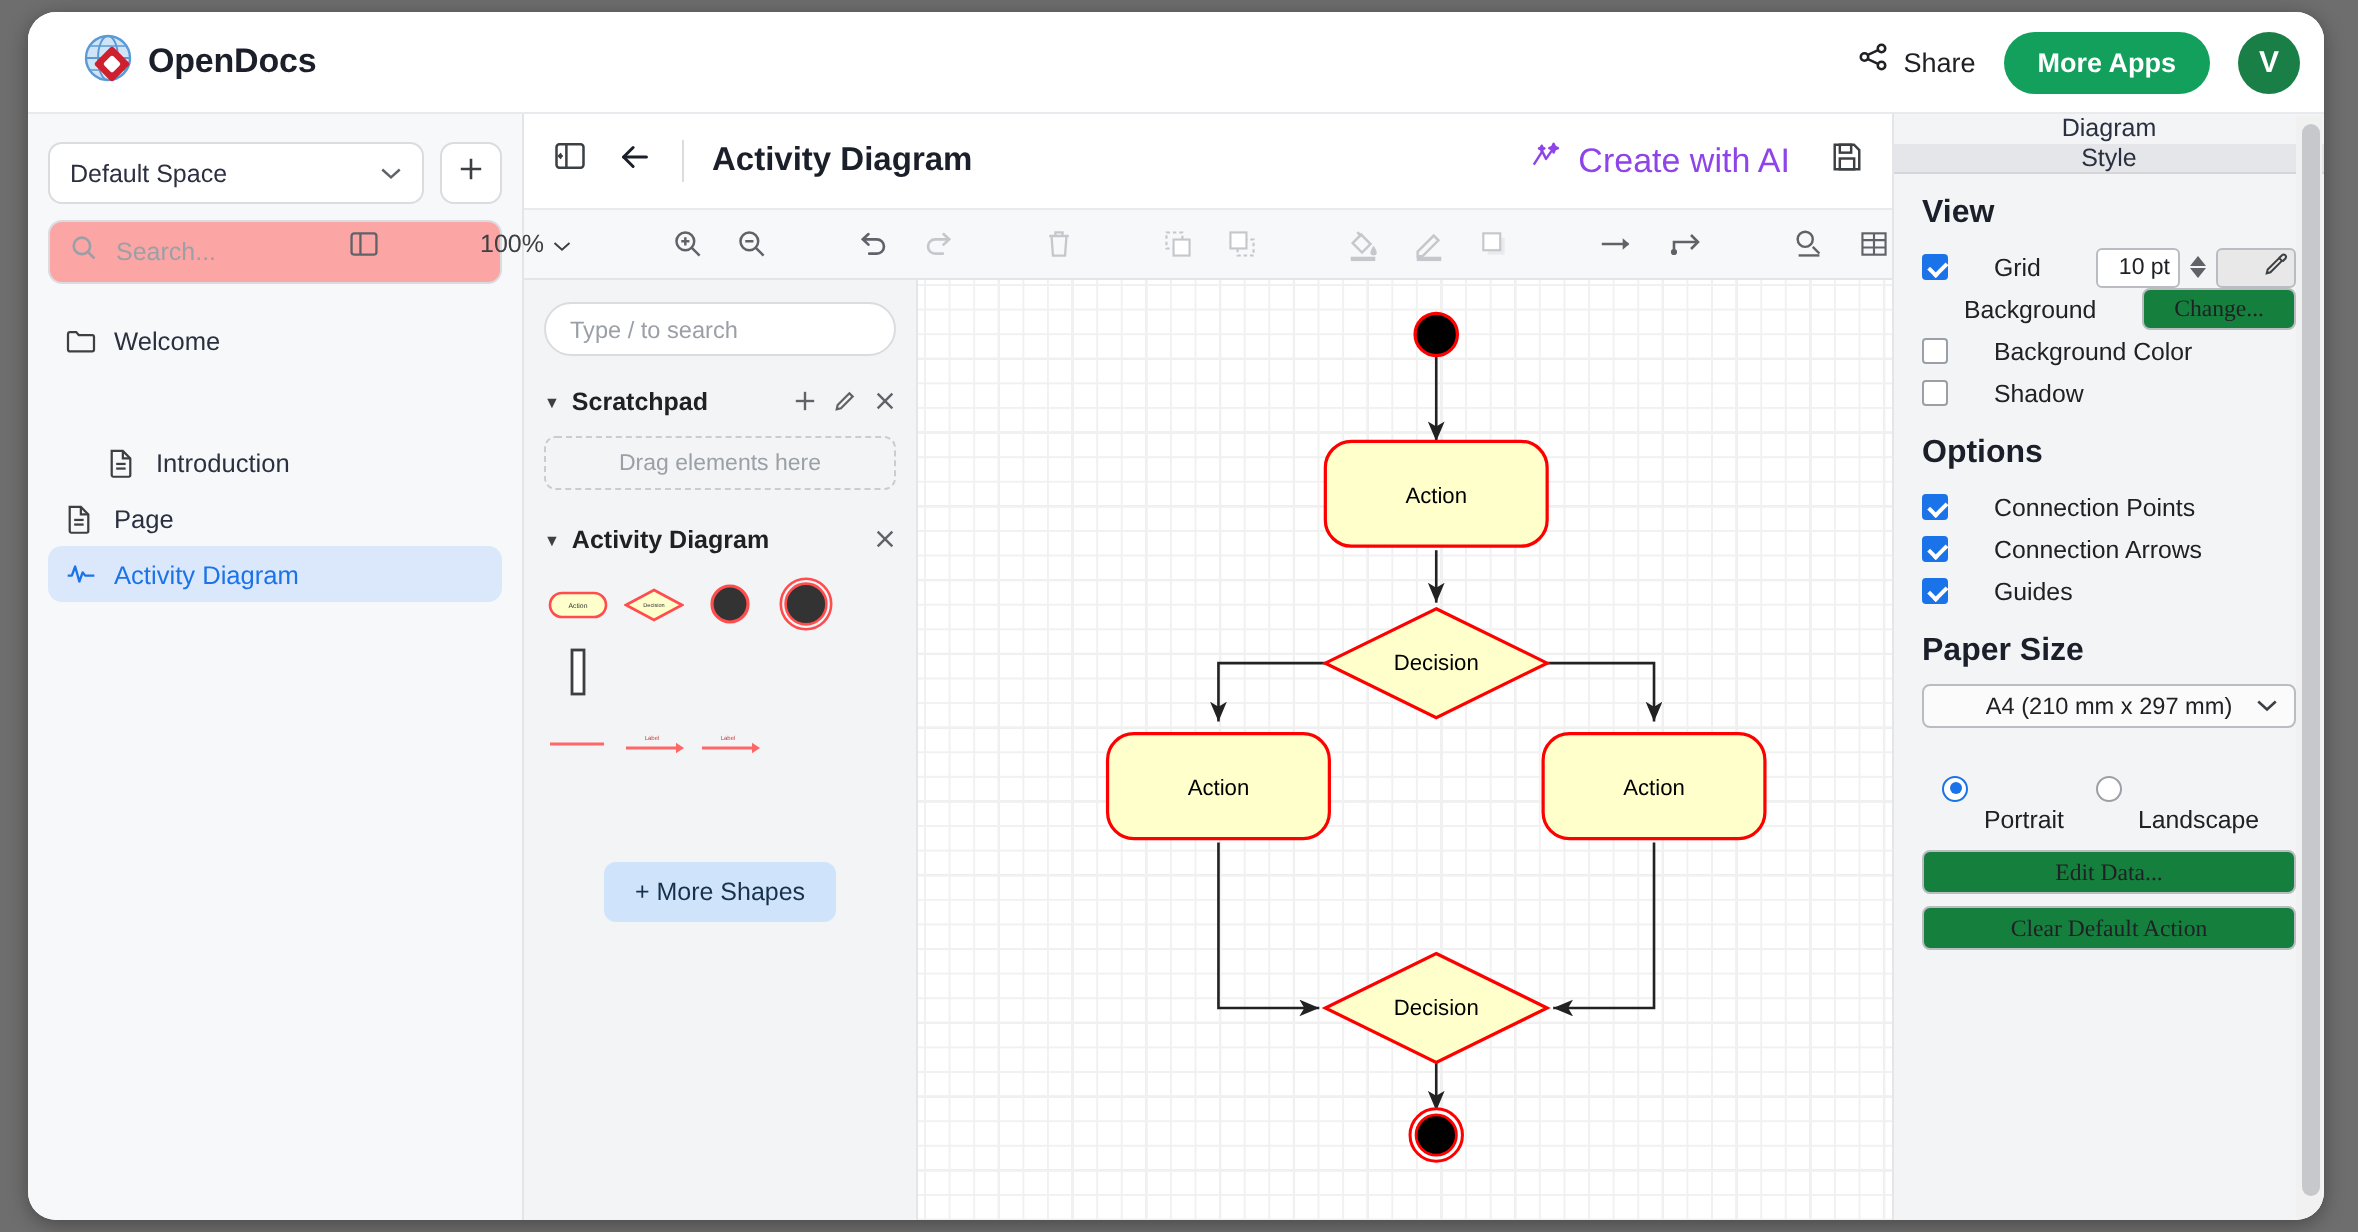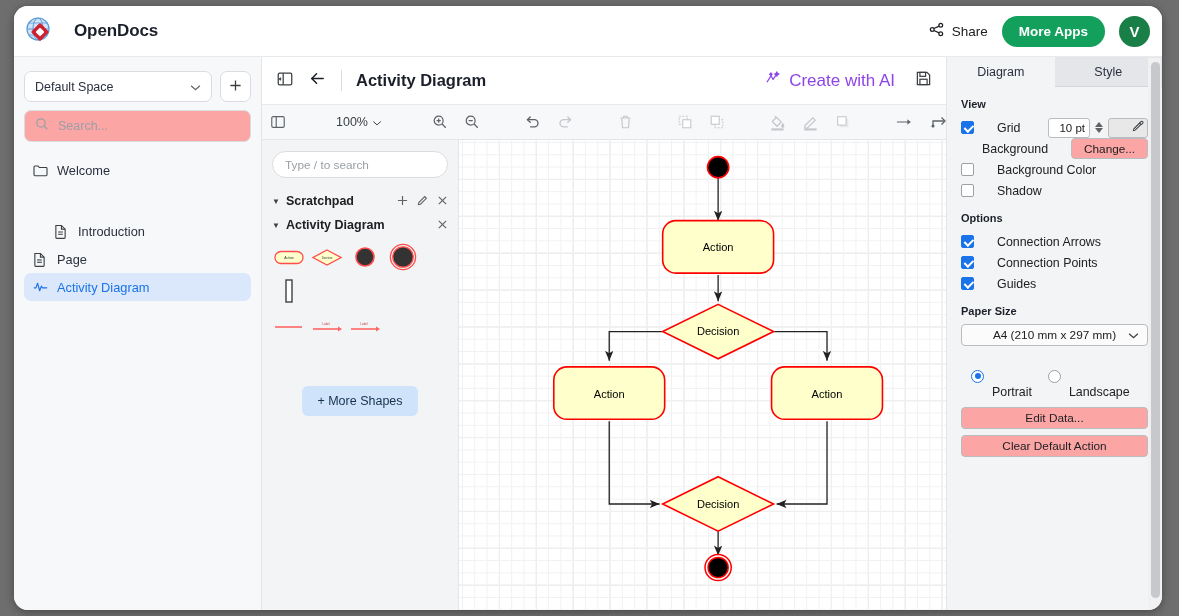--- a/index.html
+++ b/index.html
@@ -17,21 +17,21 @@
     overflow: hidden;
     box-shadow: 0 2px 10px rgba(0,0,0,0.35);
   }
   
   .topbar {
     position: relative; height: 51px; width: 100%;
     background: #ffffff;
     border-bottom: 1px solid #e8eaed;
     display: flex; align-items: center;
   }
-  .brand { display: flex; align-items: center; gap: 20px; padding-left: 10px; }
+  .brand { display: flex; align-items: center; gap: 4px; padding-left: 26px; }
   .logo { width: 30px; height: 30px; position: relative; }
   .brand-name {
     font-size: 17px; font-weight: bold; color: #1b1f2a; letter-spacing: -0.1px;
   }
   .topbar-right {
     margin-left: auto; display: flex; align-items: center; gap: 14px; padding-right: 12px;
   }
   .share-btn { display: flex; align-items: center; gap: 7px; cursor: pointer; }
   .share-label { font-size: 13.5px; color: #202124; }
   .more-apps {
@@ -126,21 +126,21 @@
   }
   .doc-title { font-size: 16.5px; font-weight: bold; color: #1b1f2a; }
   .vdiv { width: 1px; height: 21px; background: #dadce0; }
   .doc-header-right { margin-left: auto; display: flex; align-items: center; gap: 20px; }
   .create-ai {
     display: flex; align-items: center; gap: 7px; color: #8e44e8;
     font-size: 17px; cursor: pointer;
   }
   .toolbar {
     height: 35px; background: #f7f8fa; border-bottom: 1px solid #e3e5e9;
-    display: flex; align-items: center; padding: 0 8px; gap: 16px;
+    display: flex; align-items: center; padding: 0 8px; gap: 16px; justify-content: center;
   }
   .tb-btn {
     width: 30px; height: 26px; display: flex; align-items: center; justify-content: center;
     cursor: pointer; color: #5f6368; border-radius: 4px;
   }
   .tb-btn.dis { color: #c4c7cc; }
   .tb-sep { width: 1px; height: 19px; background: #dcdee2; margin: 0 6px; }
   .zoom-label {
     font-size: 12.5px; color: #3c4043; display: flex; align-items: center; gap: 4px;
     cursor: pointer; padding: 0 6px;
@@ -158,29 +158,29 @@
       linear-gradient(to bottom, #dfe0e3 1px, transparent 1px);
     background-size: 12.3px 12.3px, 12.3px 12.3px, 36.9px 36.9px, 36.9px 36.9px;
     background-position: 3px 2px, 3px 2px, 3px 2px, 3px 2px;
   }
   .canvas-svg { position: absolute; inset: 0; }
   
   .rightpanel {
     width: 216px; min-width: 216px; background: #f3f4f6;
     border-left: 1px solid #e3e5e9; display: flex; flex-direction: column;
   }
-  .tabs { display: flex; height: 30px; }
+  .tabs { display: flex; height: 30px; flex-direction: column; }
   .tab {
     flex: 1; display: flex; align-items: center; justify-content: center;
     font-size: 12.5px; color: #2b3040; cursor: pointer;
     background: #e4e6e9; border-bottom: 1px solid #d4d6da;
   }
   .tab.active { background: #f3f4f6; border-bottom: 1px solid #f3f4f6; }
   .rp-body { padding: 11px 14px; }
-  .rp-title { font-size: 11px; font-weight: bold; color: #1b1f2a; margin-bottom: 7px; }
+  .rp-title { font-size: 16px; font-weight: bold; color: #1b1f2a; margin-bottom: 7px; }
   .rp-row {
     display: flex; align-items: center; gap: 23px; height: 21px; font-size: 12.4px; color: #202124;
   }
   .cbox {
     width: 13px; height: 13px; border: 1px solid #9aa0a6; border-radius: 2px;
     background: #fff; cursor: pointer; position: relative; flex-shrink: 0;
   }
   .cbox.on { background: #1a73e8; border-color: #1a73e8; }
   .cbox.on::after {
     content: ""; position: absolute; left: 4px; top: 1px;
@@ -207,24 +207,24 @@
     width: 0; height: 0; border-left: 4px solid transparent; border-right: 4px solid transparent;
   }
   .spin-up { border-bottom: 5px solid #5f6368; }
   .spin-dn { border-top: 5px solid #5f6368; }
   .color-field {
     width: 40px; height: 20px; border: 1px solid #b9bcc1; border-radius: 3px;
     background: #e8e8e8; display: flex; align-items: center; justify-content: flex-end;
     padding-right: 3px; cursor: pointer;
   }
   .btn-plain {
-    height: 21px; border: 1px solid #b9bcc1; border-radius: 4px; background: #fca5a5;
+    height: 21px; border: 1px solid #b9bcc1; border-radius: 4px; background: #15803d;
     font-size: 11.8px; color: #202124; cursor: pointer; display: flex;
     align-items: center; justify-content: center;
-    font-family: Liberation Sans, sans-serif;
+    font-family: Liberation Serif, serif;
   }
   .change-btn { width: 102px; margin-left: auto; }
   .full-btn { width: 100%; margin-top: 6px; height: 22px; }
   .select-field {
     width: 100%; height: 22px; border: 1px solid #b9bcc1; border-radius: 4px;
     background: #fbfbfb; font-size: 11.8px; color: #202124; cursor: pointer;
     display: flex; align-items: center; justify-content: center; position: relative;
     margin-bottom: 7px;
   }
   .select-field .chev2 { position: absolute; right: 8px; font-size: 10px; color: #3c4043; }
@@ -550,20 +550,21 @@
                   </svg>
               </span>
               <span>
                 <svg width="11" height="11" viewBox="0 0 12 12" stroke="#5f6368" stroke-width="1.3">
                     <line x1="2" y1="2" x2="10" y2="10"></line>
                     <line x1="10" y1="2" x2="2" y2="10"></line>
                   </svg>
               </span>
             </span>
           </div>
+          <div class="dropzone">Drag elements here</div>
 
           <div class="sec-header">
             <span class="tri">▼</span>
             <span>Activity Diagram</span>
             <span class="sec-actions">
               <span>
                 <svg width="11" height="11" viewBox="0 0 12 12" stroke="#5f6368" stroke-width="1.3">
                     <line x1="2" y1="2" x2="10" y2="10"></line>
                     <line x1="10" y1="2" x2="2" y2="10"></line>
                   </svg>
@@ -727,25 +728,25 @@
         </div>
 
         <div class="rp-row">
           <span class="cbox"></span>
           <span>Shadow</span>
         </div>
 
         <div class="rp-title mt10">Options</div>
         <div class="rp-row">
           <span class="cbox on"></span>
-          <span>Connection Arrows</span>
+          <span>Connection Points</span>
         </div>
         <div class="rp-row">
           <span class="cbox on"></span>
-          <span>Connection Points</span>
+          <span>Connection Arrows</span>
         </div>
         <div class="rp-row">
           <span class="cbox on"></span>
           <span>Guides</span>
         </div>
 
         <div class="rp-title mt10">Paper Size</div>
         <div class="select-field">
           <span>A4 (210 mm x 297 mm)</span>
           <span class="chev2">

